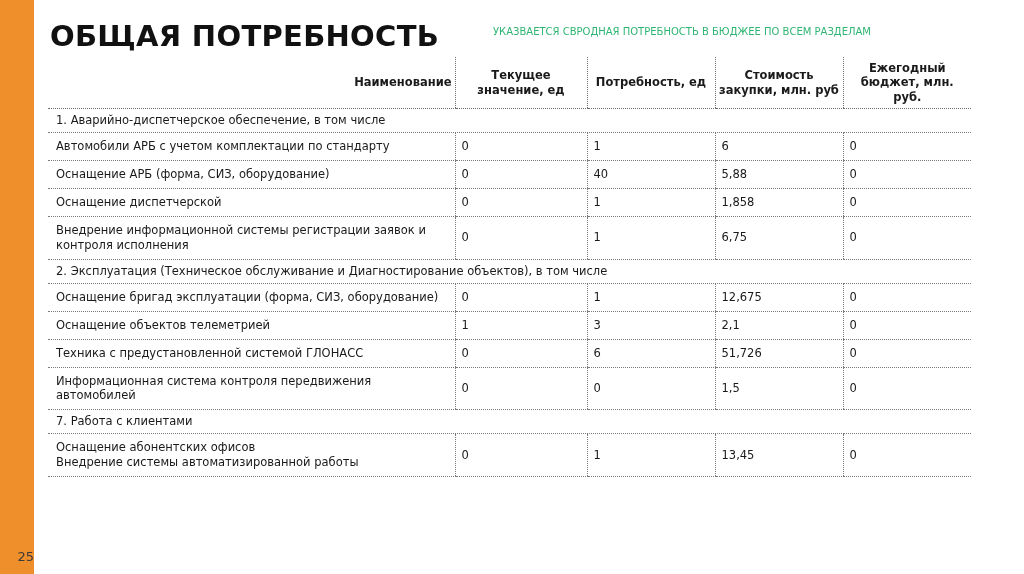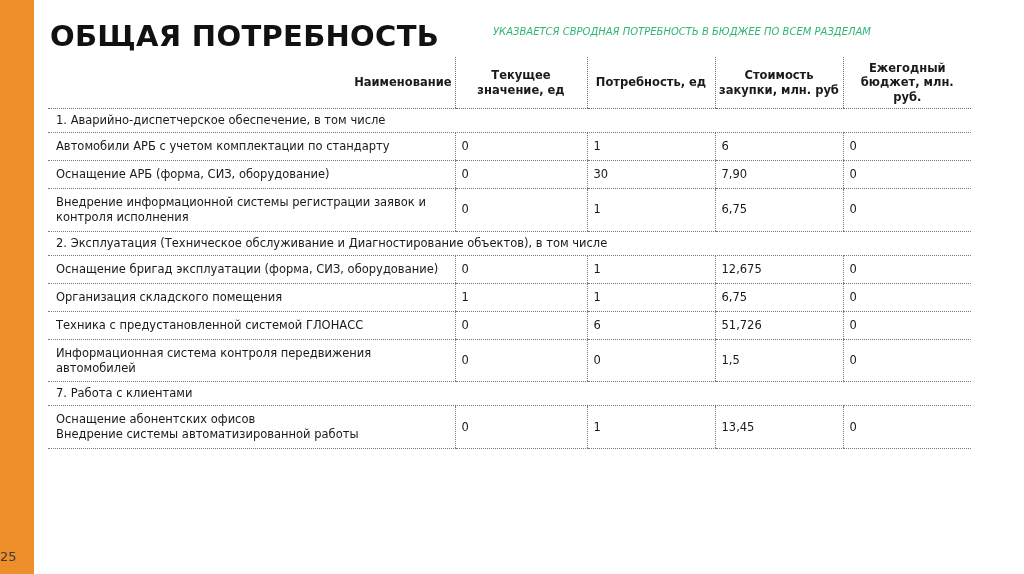--- a/index.html
+++ b/index.html
@@ -10,31 +10,31 @@
     color:#1a1a1a;
   }
   .slide { position:relative; width:1024px; height:574px; background:#fff; overflow:hidden; }
 
   .accent-bar {
     position:absolute; left:0; top:0; width:34px; height:574px;
     background:var(--accent,#EF8F2B);
   }
   .page-num {
     position:absolute; bottom:10px; left:0; width:100%;
-    text-align:left; font-size:13px; color:#3b3b3b;
+    text-align:right; font-size:13px; color:#3b3b3b;
   }
 
   .title {
     position:absolute; left:50px; top:19px;
     font-size:29px; font-weight:bold; color:#111;
     letter-spacing:0.3px; white-space:nowrap;
   }
   .note {
     position:absolute; left:493px; top:26px; width:360px;
-    font-size:10px; font-style:italic; color:var(--note-color,#2FB573);
+    font-size:10px; color:var(--note-color,#2FB573);
     white-space:nowrap;
   }
 
   table.needs-table {
     position:absolute; left:48px; top:57px; width:923px;
     border-collapse:collapse; table-layout:fixed;
     font-size:11.5px; color:#1a1a1a;
   }
   .needs-table th {
     font-weight:bold; text-align:center; vertical-align:middle;
@@ -88,46 +88,53 @@
         <tr class="data-row">
           <td>Автомобили АРБ с учетом комплектации по стандарту</td>
           <td class="val">0</td>
           <td class="val">1</td>
           <td class="val">6</td>
           <td class="val">0</td>
         </tr>
         <tr class="data-row">
           <td>Оснащение АРБ (форма, СИЗ, оборудование)</td>
           <td class="val">0</td>
-          <td class="val">30</td>
-          <td class="val">7,90</td>
+          <td class="val">40</td>
+          <td class="val">5,88</td>
+          <td class="val">0</td>
+        </tr>
+        <tr class="data-row">
+          <td>Оснащение диспетчерской</td>
+          <td class="val">0</td>
+          <td class="val">1</td>
+          <td class="val">1,858</td>
           <td class="val">0</td>
         </tr>
         <tr class="data-row">
           <td>Внедрение информационной системы регистрации заявок и контроля исполнения</td>
           <td class="val">0</td>
           <td class="val">1</td>
           <td class="val">6,75</td>
           <td class="val">0</td>
         </tr>
         <tr class="section-row">
           <td colspan="5">2. Эксплуатация (Техническое обслуживание и Диагностирование объектов), в том числе</td>
         </tr>
         <tr class="data-row">
           <td>Оснащение бригад эксплуатации (форма, СИЗ, оборудование)</td>
           <td class="val">0</td>
           <td class="val">1</td>
           <td class="val">12,675</td>
           <td class="val">0</td>
         </tr>
         <tr class="data-row">
-          <td>Организация складского помещения</td>
+          <td>Оснащение объектов телеметрией</td>
           <td class="val">1</td>
-          <td class="val">1</td>
-          <td class="val">6,75</td>
+          <td class="val">3</td>
+          <td class="val">2,1</td>
           <td class="val">0</td>
         </tr>
         <tr class="data-row">
           <td>Техника с предустановленной системой ГЛОНАСС</td>
           <td class="val">0</td>
           <td class="val">6</td>
           <td class="val">51,726</td>
           <td class="val">0</td>
         </tr>
         <tr class="data-row">

